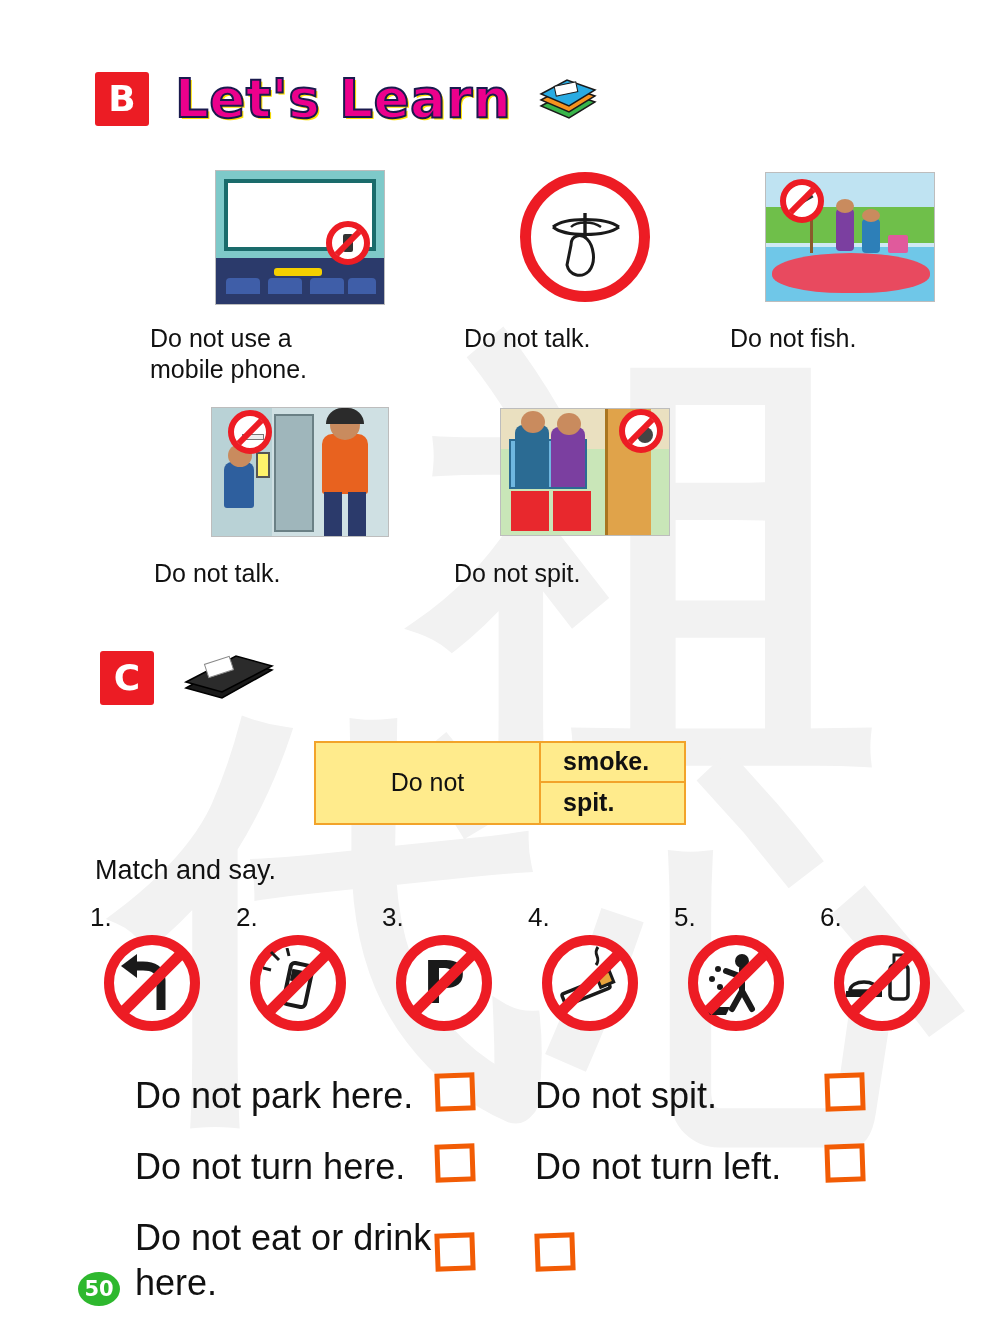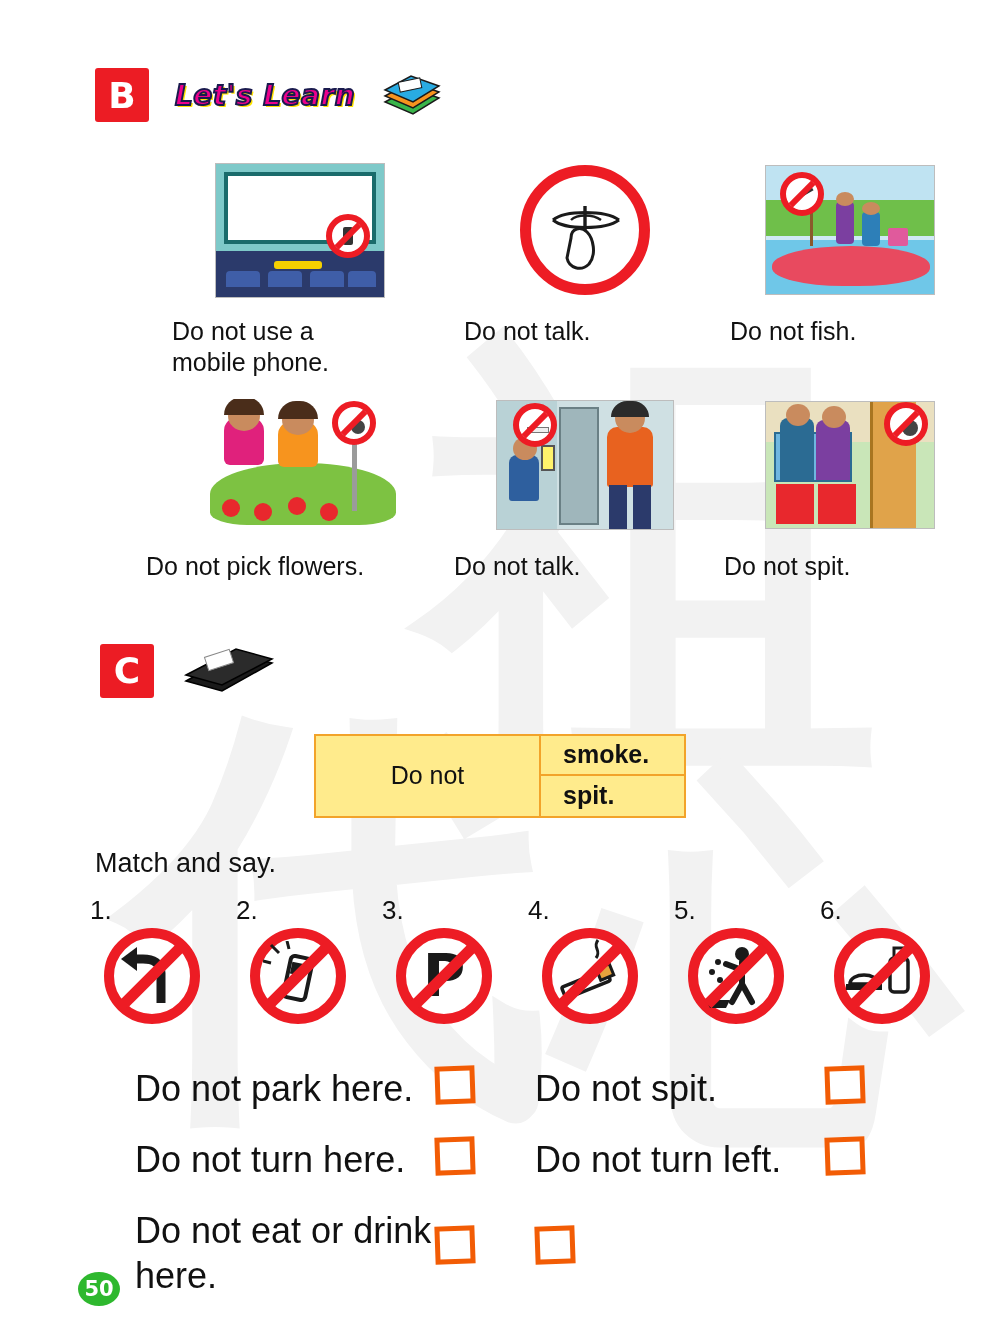--- a/index.html
+++ b/index.html
@@ -50,22 +50,21 @@
     font-weight: bold;
     font-size: 36px;
     display: flex;
     align-items: center;
     justify-content: center;
     border-radius: 3px;
   }
   .sec-title {
     font-family: "DejaVu Sans", sans-serif;
     font-weight: bold;
-    font-size: 28px;
-    font-style: italic;
+    font-size: 53px;
     letter-spacing: 0.5px;
   }
   .title-learn {
     color: #ec008c;
     -webkit-text-stroke: 2px #1a1a4e;
     text-shadow: 2px 2px 0 #ffe400;
   }
   .title-practise {
     color: #ff4d00;
     -webkit-text-stroke: 2px #1a1a4e;
@@ -92,21 +91,21 @@
     justify-content: center;
     position: relative;
   }
   .caption {
     font-family: "Liberation Sans", sans-serif;
     font-size: 25px;
     color: #111;
     line-height: 1.25;
     margin-top: 6px;
   }
-  .cap-c1 { margin-left: 22px; }
+  .cap-c1 { }
   .cap-c2 { margin-left: 14px; }
   .cap-c3 { margin-left: 10px; }
 
   
   .scene {
     border: 1px solid #bdbdbd;
     position: relative;
     overflow: hidden;
   }
 
@@ -325,43 +324,20 @@
           <div style="position:absolute;left:44px;top:20px;width:3px;height:60px;background:#8a5a2b;"></div>
           <span class="prohib prohib-sm" style="position:absolute;left:14px;top:6px;">
             <span style="position:absolute;left:10px;top:14px;width:18px;height:3px;background:#333;transform:rotate(-30deg);"></span>
             <span class="slash"></span>
           </span>
         </div>
       </div>
       <div class="caption cap-c3">Do not fish.</div>
     </div>
 
-    <div class="learn-cell">
-      <div class="pic-wrap">
-        <div class="scene" style="width:200px;height:132px;background:#ffffff;border:none;">
-          <div style="position:absolute;left:10px;bottom:6px;width:186px;height:62px;background:#7dc242;border-radius:50% 50% 20% 20%;"></div>
-          <div style="position:absolute;left:24px;top:18px;width:40px;height:48px;background:#e0217c;border-radius:14px 14px 6px 6px;"></div>
-          <div style="position:absolute;left:28px;top:2px;width:32px;height:30px;background:#c98b5e;border-radius:50%;"></div>
-          <div style="position:absolute;left:24px;top:-2px;width:40px;height:18px;background:#4a2d1a;border-radius:20px 20px 0 0;"></div>
-          <div style="position:absolute;left:78px;top:22px;width:40px;height:46px;background:#f7941e;border-radius:14px 14px 6px 6px;"></div>
-          <div style="position:absolute;left:82px;top:6px;width:32px;height:30px;background:#c98b5e;border-radius:50%;"></div>
-          <div style="position:absolute;left:78px;top:2px;width:40px;height:18px;background:#4a2d1a;border-radius:20px 20px 0 0;"></div>
-          <div style="position:absolute;left:22px;bottom:14px;width:18px;height:18px;background:#e8282d;border-radius:50%;"></div>
-          <div style="position:absolute;left:54px;bottom:10px;width:18px;height:18px;background:#e8282d;border-radius:50%;"></div>
-          <div style="position:absolute;left:88px;bottom:16px;width:18px;height:18px;background:#e8282d;border-radius:50%;"></div>
-          <div style="position:absolute;left:120px;bottom:10px;width:18px;height:18px;background:#e8282d;border-radius:50%;"></div>
-          <div style="position:absolute;left:152px;top:42px;width:5px;height:70px;background:#9b9b9b;"></div>
-          <span class="prohib prohib-sm" style="position:absolute;left:132px;top:2px;">
-            <span style="position:absolute;left:13px;top:13px;width:14px;height:14px;background:#444;border-radius:50%;"></span>
-            <span class="slash"></span>
-          </span>
-        </div>
-      </div>
-      <div class="caption" style="margin-left:-4px;">Do not pick flowers.</div>
-    </div>
 
     <div class="learn-cell">
       <div class="pic-wrap">
         <div class="scene" style="width:178px;height:130px;background:#cfe0e3;">
           <div style="position:absolute;left:0;top:0;width:60px;height:100%;background:#b9d2d6;"></div>
           <div style="position:absolute;left:62px;top:6px;width:40px;height:118px;background:#9fb6bb;border:2px solid #6a8085;"></div>
           <div style="position:absolute;left:44px;top:44px;width:14px;height:26px;background:#fff36b;border:2px solid #555;"></div>
           <div style="position:absolute;left:12px;top:54px;width:30px;height:46px;background:#2e5f9e;border-radius:8px 8px 3px 3px;"></div>
           <div style="position:absolute;left:16px;top:36px;width:24px;height:23px;background:#c98b5e;border-radius:50%;"></div>
           <div style="position:absolute;left:110px;top:26px;width:46px;height:60px;background:#e8621f;border-radius:10px 10px 3px 3px;"></div>

